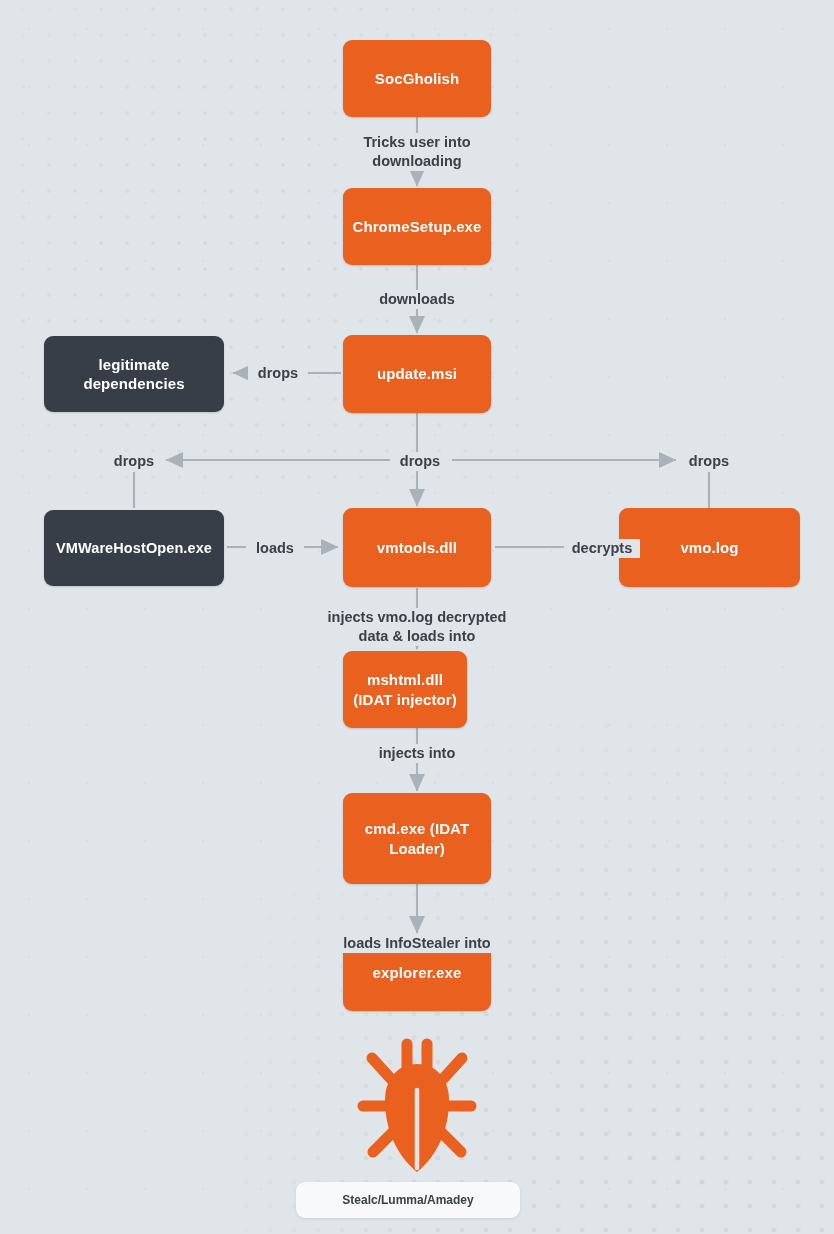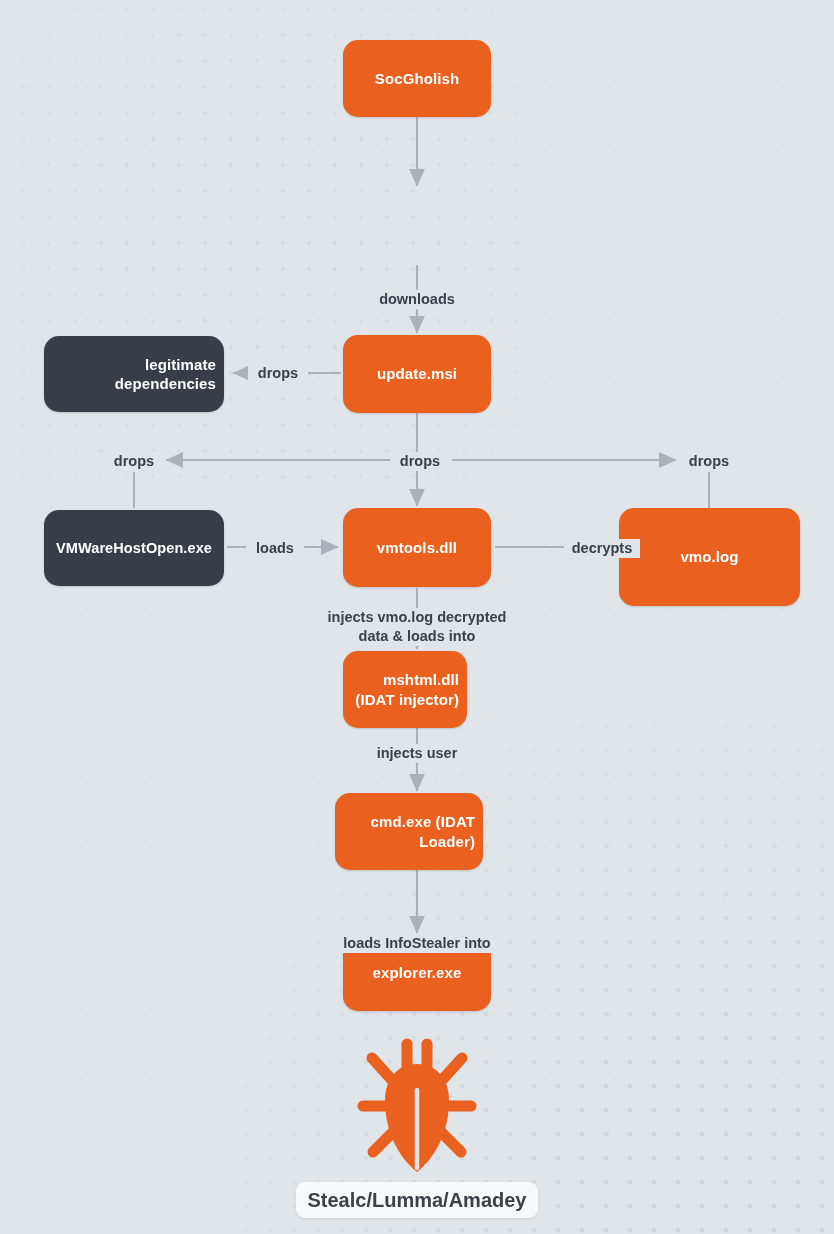--- a/index.html
+++ b/index.html
@@ -36,23 +36,23 @@
     left:0;top:0;width:834px;height:1234px;
     background-image:radial-gradient(circle, #d3dade 1.2px, rgba(0,0,0,0) 1.5px);
     background-size:58px 58px;
     opacity:.7;
   }
 
   svg#wires{position:absolute;left:0;top:0;width:834px;height:1234px;pointer-events:none;}
 
   .node{
     position:absolute;
-    border-radius:15px;
+    border-radius:9px;
     display:flex;align-items:center;justify-content:center;
-    text-align:right;
+    text-align:center;
     color:#ffffff;
     font-weight:bold;
     font-size:15px;
     line-height:1.28;
     letter-spacing:.1px;
     box-shadow:0 1px 2px rgba(40,50,60,.18);
     padding:0 8px;
     box-sizing:border-box;
   }
   .node.orange{background:#e9601f;}
@@ -69,25 +69,25 @@
     padding:0 5px;
     box-sizing:border-box;
     background:#dfe5e8;
   }
 
   .bug-wrap{position:absolute;left:351px;top:1034px;width:132px;height:146px;}
   .bug-wrap svg{display:block;width:132px;height:146px;}
 
   .badge{
     position:absolute;
-    left:296px;top:1182px;width:242px;height:36px;
+    left:296px;top:1182px;width:224px;height:36px;
     background:#f7f9fa;
     border-radius:9px;
     display:flex;align-items:center;justify-content:center;
-    color:#3b4149;font-size:20px;font-weight:600;
+    color:#3b4149;font-size:12px;font-weight:600;
     box-shadow:0 1px 3px rgba(60,70,80,.13);
   }
 </style>
 </head>
 <body>
 
 <div id="canvas">
 
   <div class="dots dots-sparse"></div>
   <div class="dots dots-tl"></div>
@@ -126,59 +126,62 @@
       <line x1="417" y1="588" x2="417" y2="649" marker-end="url(#ah)"></line>
 
       <line x1="417" y1="728" x2="417" y2="791" marker-end="url(#ah)"></line>
 
       <line x1="417" y1="870" x2="417" y2="933" marker-end="url(#ah)"></line>
     </g>
   </svg>
 
   <div class="node orange" style="left:343px;top:40px;width:148px;height:77px;">SocGholish</div>
 
+  <div class="node orange" style="left:343px;top:188px;width:148px;height:77px;">ChromeSetup.exe</div>
 
   <div class="node orange" style="left:343px;top:335px;width:148px;height:78px;">update.msi</div>
 
   <div class="node dark" style="left:44px;top:336px;width:180px;height:76px;">legitimate
 dependencies</div>
 
   <div class="node orange" style="left:343px;top:508px;width:148px;height:79px;">vmtools.dll</div>
 
   <div class="node dark" style="left:44px;top:510px;width:180px;height:76px;font-size:14.5px;">VMWareHostOpen.exe</div>
 
-  <div class="node orange" style="left:619px;top:508px;width:181px;height:98px;">vmo.log</div>
+  <div class="node orange" style="left:619px;top:508px;width:181px;height:79px;">vmo.log</div>
 
   <div class="node orange" style="left:343px;top:651px;width:124px;height:77px;">mshtml.dll
 (IDAT injector)</div>
 
-  <div class="node orange" style="left:335px;top:793px;width:148px;height:77px;">cmd.exe
+  <div class="node orange" style="left:343px;top:793px;width:148px;height:91px;">cmd.exe
 (IDAT Loader)</div>
 
   <div class="node orange" style="left:343px;top:935px;width:148px;height:76px;">explorer.exe</div>
 
+  <div class="edge-label" style="left:337px;top:133px;width:160px;">Tricks user into
+downloading</div>
 
   <div class="edge-label" style="left:357px;top:290px;width:120px;">downloads</div>
 
   <div class="edge-label" style="left:248px;top:364px;width:60px;">drops</div>
 
   <div class="edge-label" style="left:104px;top:452px;width:60px;">drops</div>
 
   <div class="edge-label" style="left:390px;top:452px;width:60px;">drops</div>
 
   <div class="edge-label" style="left:679px;top:452px;width:60px;">drops</div>
 
   <div class="edge-label" style="left:246px;top:539px;width:58px;">loads</div>
 
   <div class="edge-label" style="left:524px;top:539px;width:76px;margin-left:40px;">decrypts</div>
 
   <div class="edge-label" style="left:304px;top:608px;width:226px;text-align:center;">injects vmo.log decrypted
 data &amp; loads into</div>
 
-  <div class="edge-label" style="left:352px;top:744px;width:130px;">injects user</div>
+  <div class="edge-label" style="left:352px;top:744px;width:130px;">injects into</div>
 
   <div class="edge-label" style="left:327px;top:890px;width:180px;margin-top:44px;">loads InfoStealer into</div>
 
   <div class="bug-wrap">
     <svg viewBox="0 0 132 146" xmlns="http://www.w3.org/2000/svg" aria-hidden="true">
       <g fill="none" stroke="#e9601f" stroke-width="11" stroke-linecap="round">
 
         <line x1="56" y1="10" x2="56" y2="42"></line>
         <line x1="76" y1="10" x2="76" y2="42"></line>
 

